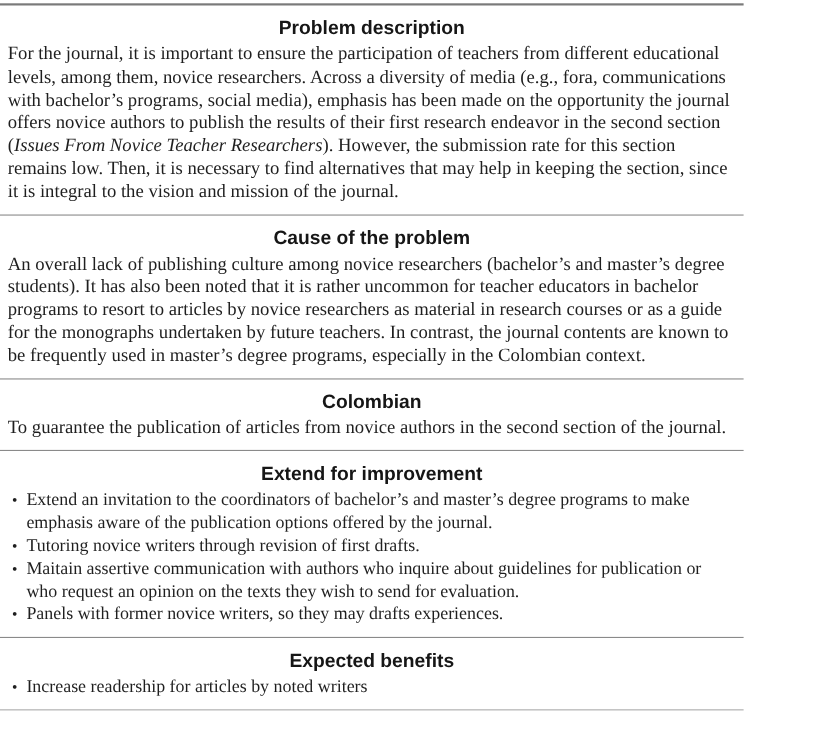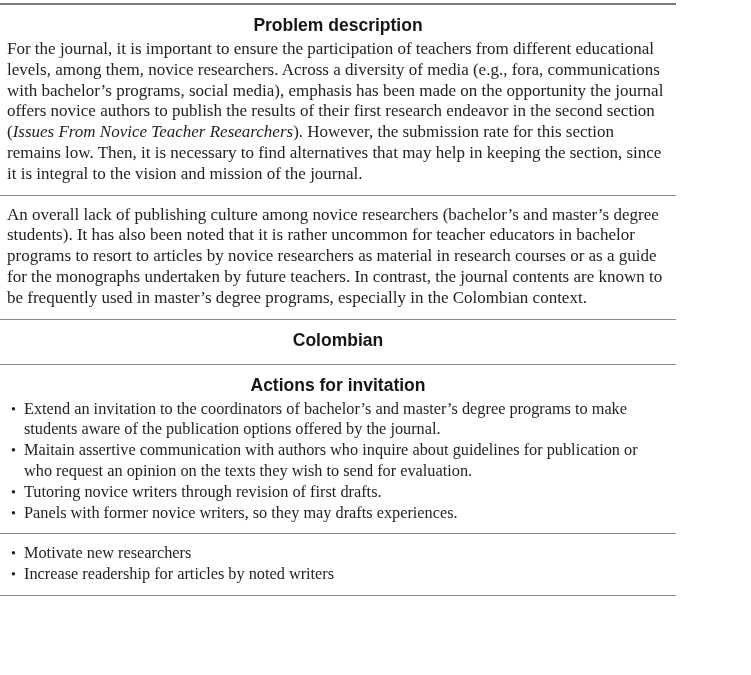--- a/index.html
+++ b/index.html
@@ -67,37 +67,39 @@
 <body>
 
 <div class="plan-table">
 
   <div class="sec">
     <h2 class="sec-heading">Problem description</h2>
     <p class="sec-body"><span>For the journal, it is important to ensure the participation of teachers from different educational levels, among them, novice researchers. Across a diversity of media (e.g., fora, communications with bachelor’s programs, social media), emphasis has been made on the opportunity the journal offers novice authors to publish the results of their first research endeavor in the second section (</span><em>Issues From Novice Teacher Researchers</em><span>). However, the submission rate for this section remains low. Then, it is necessary to find alternatives that may help in keeping the section, since it is integral to the vision and mission of the journal.</span></p>
   </div>
 
   <div class="sec">
+    <h2 class="sec-heading">Cause of the problem</h2>
     <p class="sec-body">An overall lack of publishing culture among novice researchers (bachelor’s and master’s degree students). It has also been noted that it is rather uncommon for teacher educators in bachelor programs to resort to articles by novice researchers as material in research courses or as a guide for the monographs undertaken by future teachers. In contrast, the journal contents are known to be frequently used in master’s degree programs, especially in the Colombian context.</p>
   </div>
 
   <div class="sec">
     <h2 class="sec-heading">Colombian</h2>
+    <p class="sec-body">To guarantee the publication of articles from novice authors in the second section of the journal.</p>
   </div>
 
   <div class="sec">
-    <h2 class="sec-heading">Actions for invitation</h2>
+    <h2 class="sec-heading">Extend for improvement</h2>
     <ul class="bullets">
-      <li><span class="bullet"></span><span>Extend an invitation to the coordinators of bachelor’s and master’s degree programs to make students aware of the publication options offered by the journal.</span></li>
+      <li><span class="bullet"></span><span>Extend an invitation to the coordinators of bachelor’s and master’s degree programs to make emphasis aware of the publication options offered by the journal.</span></li>
+      <li><span class="bullet"></span><span>Tutoring novice writers through revision of first drafts.</span></li>
       <li><span class="bullet"></span><span>Maitain assertive communication with authors who inquire about guidelines for publication or who request an opinion on the texts they wish to send for evaluation.</span></li>
-      <li><span class="bullet"></span><span>Tutoring novice writers through revision of first drafts.</span></li>
       <li><span class="bullet"></span><span>Panels with former novice writers, so they may drafts experiences.</span></li>
     </ul>
   </div>
 
   <div class="sec">
+    <h2 class="sec-heading">Expected benefits</h2>
     <ul class="bullets">
-      <li><span class="bullet"></span><span>Motivate new researchers</span></li>
       <li><span class="bullet"></span><span>Increase readership for articles by noted writers</span></li>
     </ul>
   </div>
 
 </div>
 
 </body></html>

